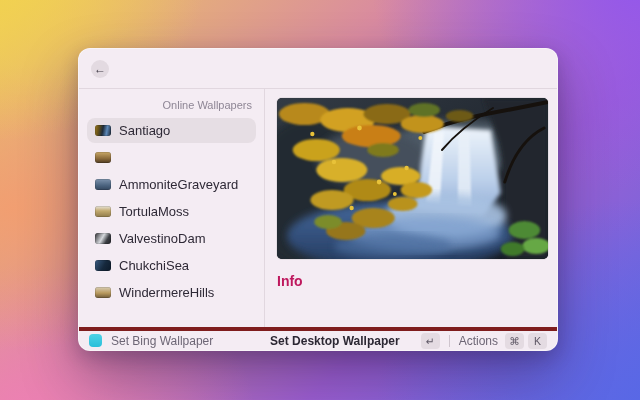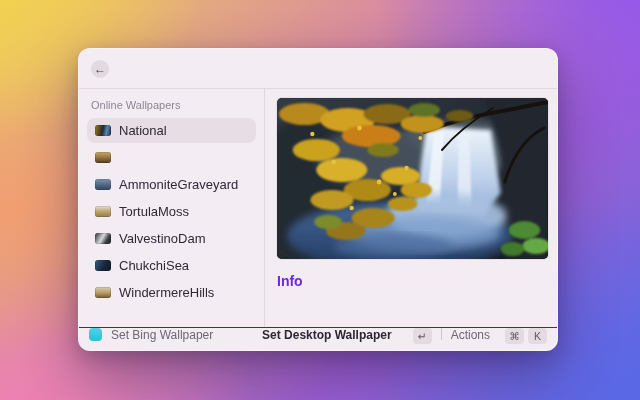--- a/index.html
+++ b/index.html
@@ -30,70 +30,70 @@
   .back-btn { width:18px; height:18px; border-radius:50%; background:#e3dae1;
               color:#3f3945; font-size:12px; line-height:1;
               display:flex; align-items:center; justify-content:center; cursor:default; }
   .search-input { border:none; outline:none; background:transparent; flex:1;
                   font-family:"Liberation Sans",sans-serif; font-size:15px; color:#241f2b; }
   .search-input::placeholder { color:#a79dae; }
 
   
   .main { flex:1; display:flex; min-height:0; }
   .sidebar { width:186px; flex:none; border-right:1px solid #e1d7df;
-             padding:8px 8px 0 8px; overflow:hidden; }
+             padding:8px 8px 0 8px; overflow:hidden;text-align:right; }
   .section-label { font-size:11px; color:#8e8695; font-weight:500; margin:2px 4px 7px; }
   .item { height:25px; margin-bottom:2px; display:flex; align-items:center; gap:8px;
           padding:0 8px; border-radius:8px; font-size:13px; color:#2e2936; font-weight:500; }
   .item.selected { background:#e6dee4; }
   .thumb { width:16px; height:11px; border-radius:3px; flex:none;
            box-shadow:inset 0 0 0 .5px rgba(0,0,0,.25); }
 
   
   .content { flex:1; padding:9px 9px 0 12px; min-width:0; }
   .preview { width:100%; height:161px; border-radius:5px; overflow:hidden;
              background:#1d242c; box-shadow:0 0 0 1px rgba(0,0,0,.06); }
   .preview svg { display:block; width:100%; height:100%; }
-  .info-title { margin-top:14px; font-size:14px; font-weight:700; color:#6d28d9; }
+  .info-title { margin-top:14px; font-size:14px; font-weight:700; color:#be185d; }
   .info-text { margin-top:7px; font-size:12.5px; line-height:18px; color:#3b3542;
                padding-right:4px; }
 
   
-  .footer { height:23px; flex:none; border-top:1px solid #7f1d1d;
-            display:flex; padding:0 10px; font-size:12px; }
+  .footer { height:23px; flex:none; border-top:4px solid #7f1d1d;
+            display:flex; align-items:center; padding:0 10px; font-size:12px; }
   .bing-icon { width:13px; height:13px; border-radius:4px; margin-right:9px; flex:none; }
   .footer-left-label { color:#6d6675; font-weight:500; }
   .spacer { flex:1; }
   .primary-label { color:#2c2733; font-weight:700; margin-right:21px; }
   .kbd { height:16px; min-width:19px; padding:0 4px; border-radius:4px; background:#e4dbe2;
          color:#5f5866; font-size:10.5px; display:flex; align-items:center;
          justify-content:center; }
   .foot-divider { width:1px; height:12px; background:#cfc5ce; margin:0 9px; }
-  .actions-label { color:#6d6675; font-weight:500; margin-right:15px; }
+  .actions-label { color:#6d6675; font-weight:500; margin-right:7px; }
   .kbd + .kbd { margin-left:4px; }
 </style>
 </head>
 <body>
 
 <div class="window">
 
   <div class="header">
     <div class="back-btn">
       <span>←</span>
     </div>
   </div>
 
   <div class="main">
 
     <div class="sidebar">
       <div class="section-label">Online Wallpapers</div>
 
       <div class="item selected">
         <span class="thumb" style="background: linear-gradient(100deg, rgb(154, 122, 36) 0%, rgb(106, 84, 24) 22%, rgb(29, 43, 58) 48%, rgb(92, 136, 184) 72%, rgb(22, 32, 44) 100%);"></span>
-        <span>National</span>
+        <span>Santiago</span>
       </div>
       <div class="item">
         <span class="thumb" style="background: linear-gradient(rgb(201, 168, 104) 0%, rgb(138, 106, 58) 60%, rgb(78, 58, 34) 100%);"></span>
       </div>
       <div class="item">
         <span class="thumb" style="background: linear-gradient(rgb(125, 147, 173) 0%, rgb(74, 98, 126) 60%, rgb(51, 70, 94) 100%);"></span>
         <span>AmmoniteGraveyard</span>
       </div>
       <div class="item">
         <span class="thumb" style="background: linear-gradient(rgb(232, 228, 218) 0%, rgb(194, 169, 110) 45%, rgb(143, 122, 74) 100%);"></span>

